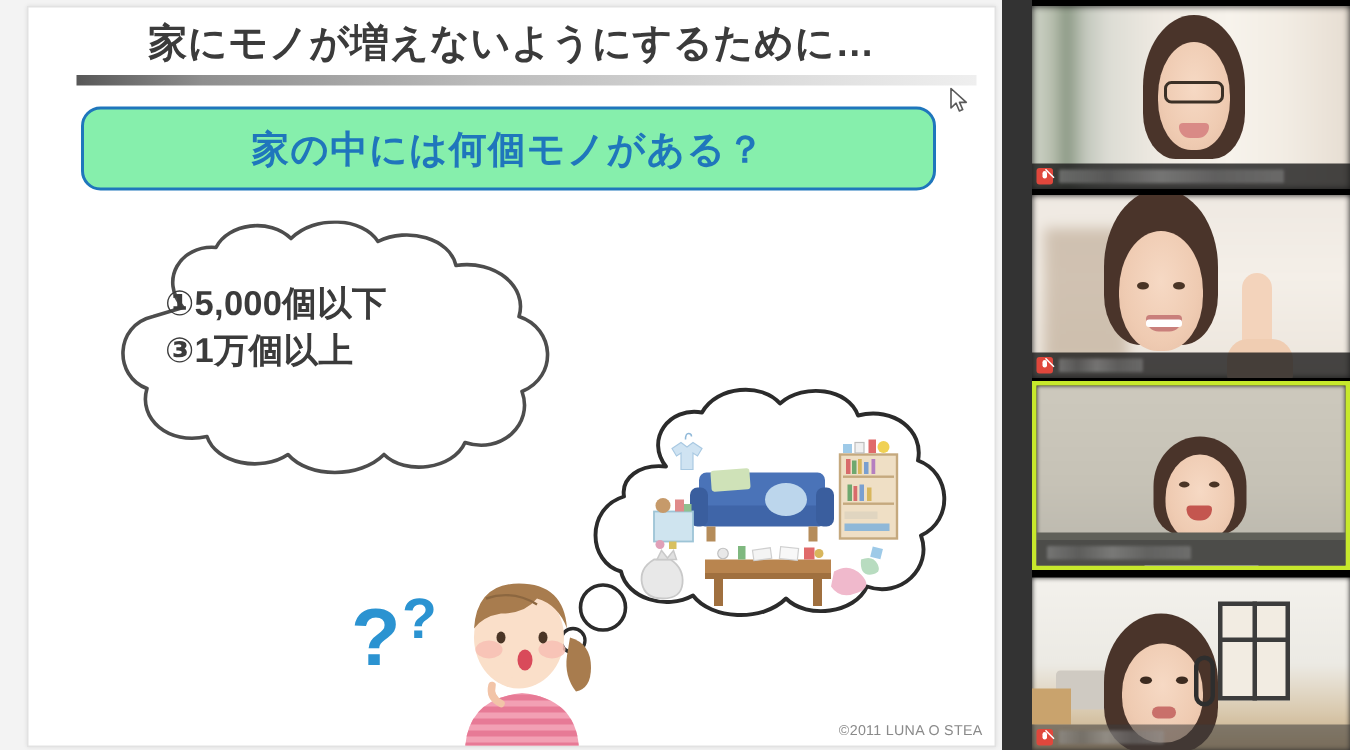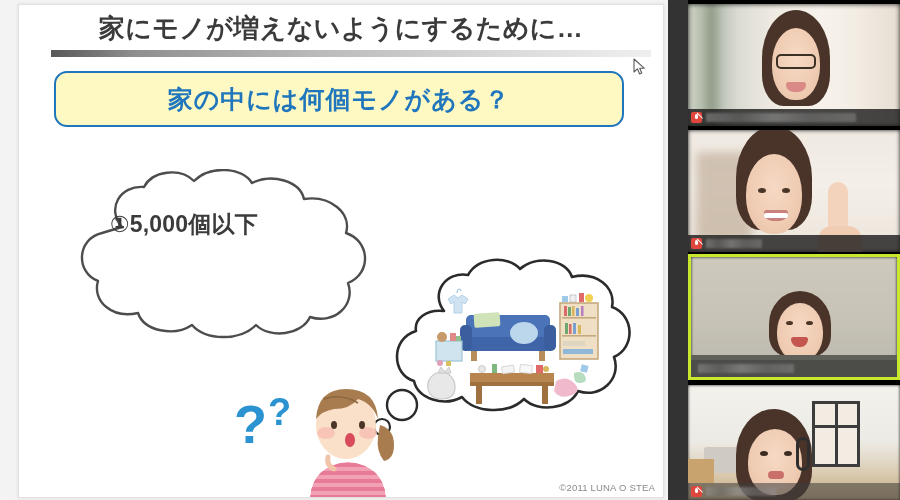--- a/index.html
+++ b/index.html
@@ -65,39 +65,39 @@
 
   
   #question-box {
     position: absolute;
     left: 35px;
     top: 66px;
     width: 570px;
     height: 56px;
     border: 2.5px solid #1f76bc;
     border-radius: 13px;
-    background: #fef9c3;
+    background: #86efac;
     box-sizing: border-box;
     display: flex;
     align-items: center;
     justify-content: center;
   }
   #question-text {
     font-size: 25px;
     font-weight: bold;
     color: #1f76bc;
     letter-spacing: 1px;
     white-space: nowrap;
   }
 
   
   #options-bubble {
     position: absolute;
     left: 45px;
-    top: 164px;
+    top: 142px;
     width: 320px;
     height: 175px;
   }
   #options-bubble svg { display: block; }
   #options-list {
     position: absolute;
     left: 46px;
     top: 40px;
     width: 260px;
   }
@@ -319,20 +319,21 @@
                    C306,72 308,104 284,114
                    C292,136 270,156 246,148
                    C238,166 206,170 192,156
                    C176,172 142,172 128,156
                    C110,168 80,162 74,144
                    C48,150 28,132 34,112
                    C12,104 12,70 38,64 Z" fill="#ffffff" stroke="#4d4d4d" stroke-width="2.4" stroke-linejoin="round"></path>
         </svg>
         <div id="options-list">
           <div class="option-line">①5,000個以下</div>
+          <div class="option-line">③1万個以上</div>
         </div>
       </div>
 
       <div id="room-bubble">
         <svg width="270" height="200" viewBox="0 0 270 200">
 
           <path d="M70,58
                    C56,40 72,18 94,22
                    C104,4 134,2 146,16
                    C162,2 192,6 198,24

